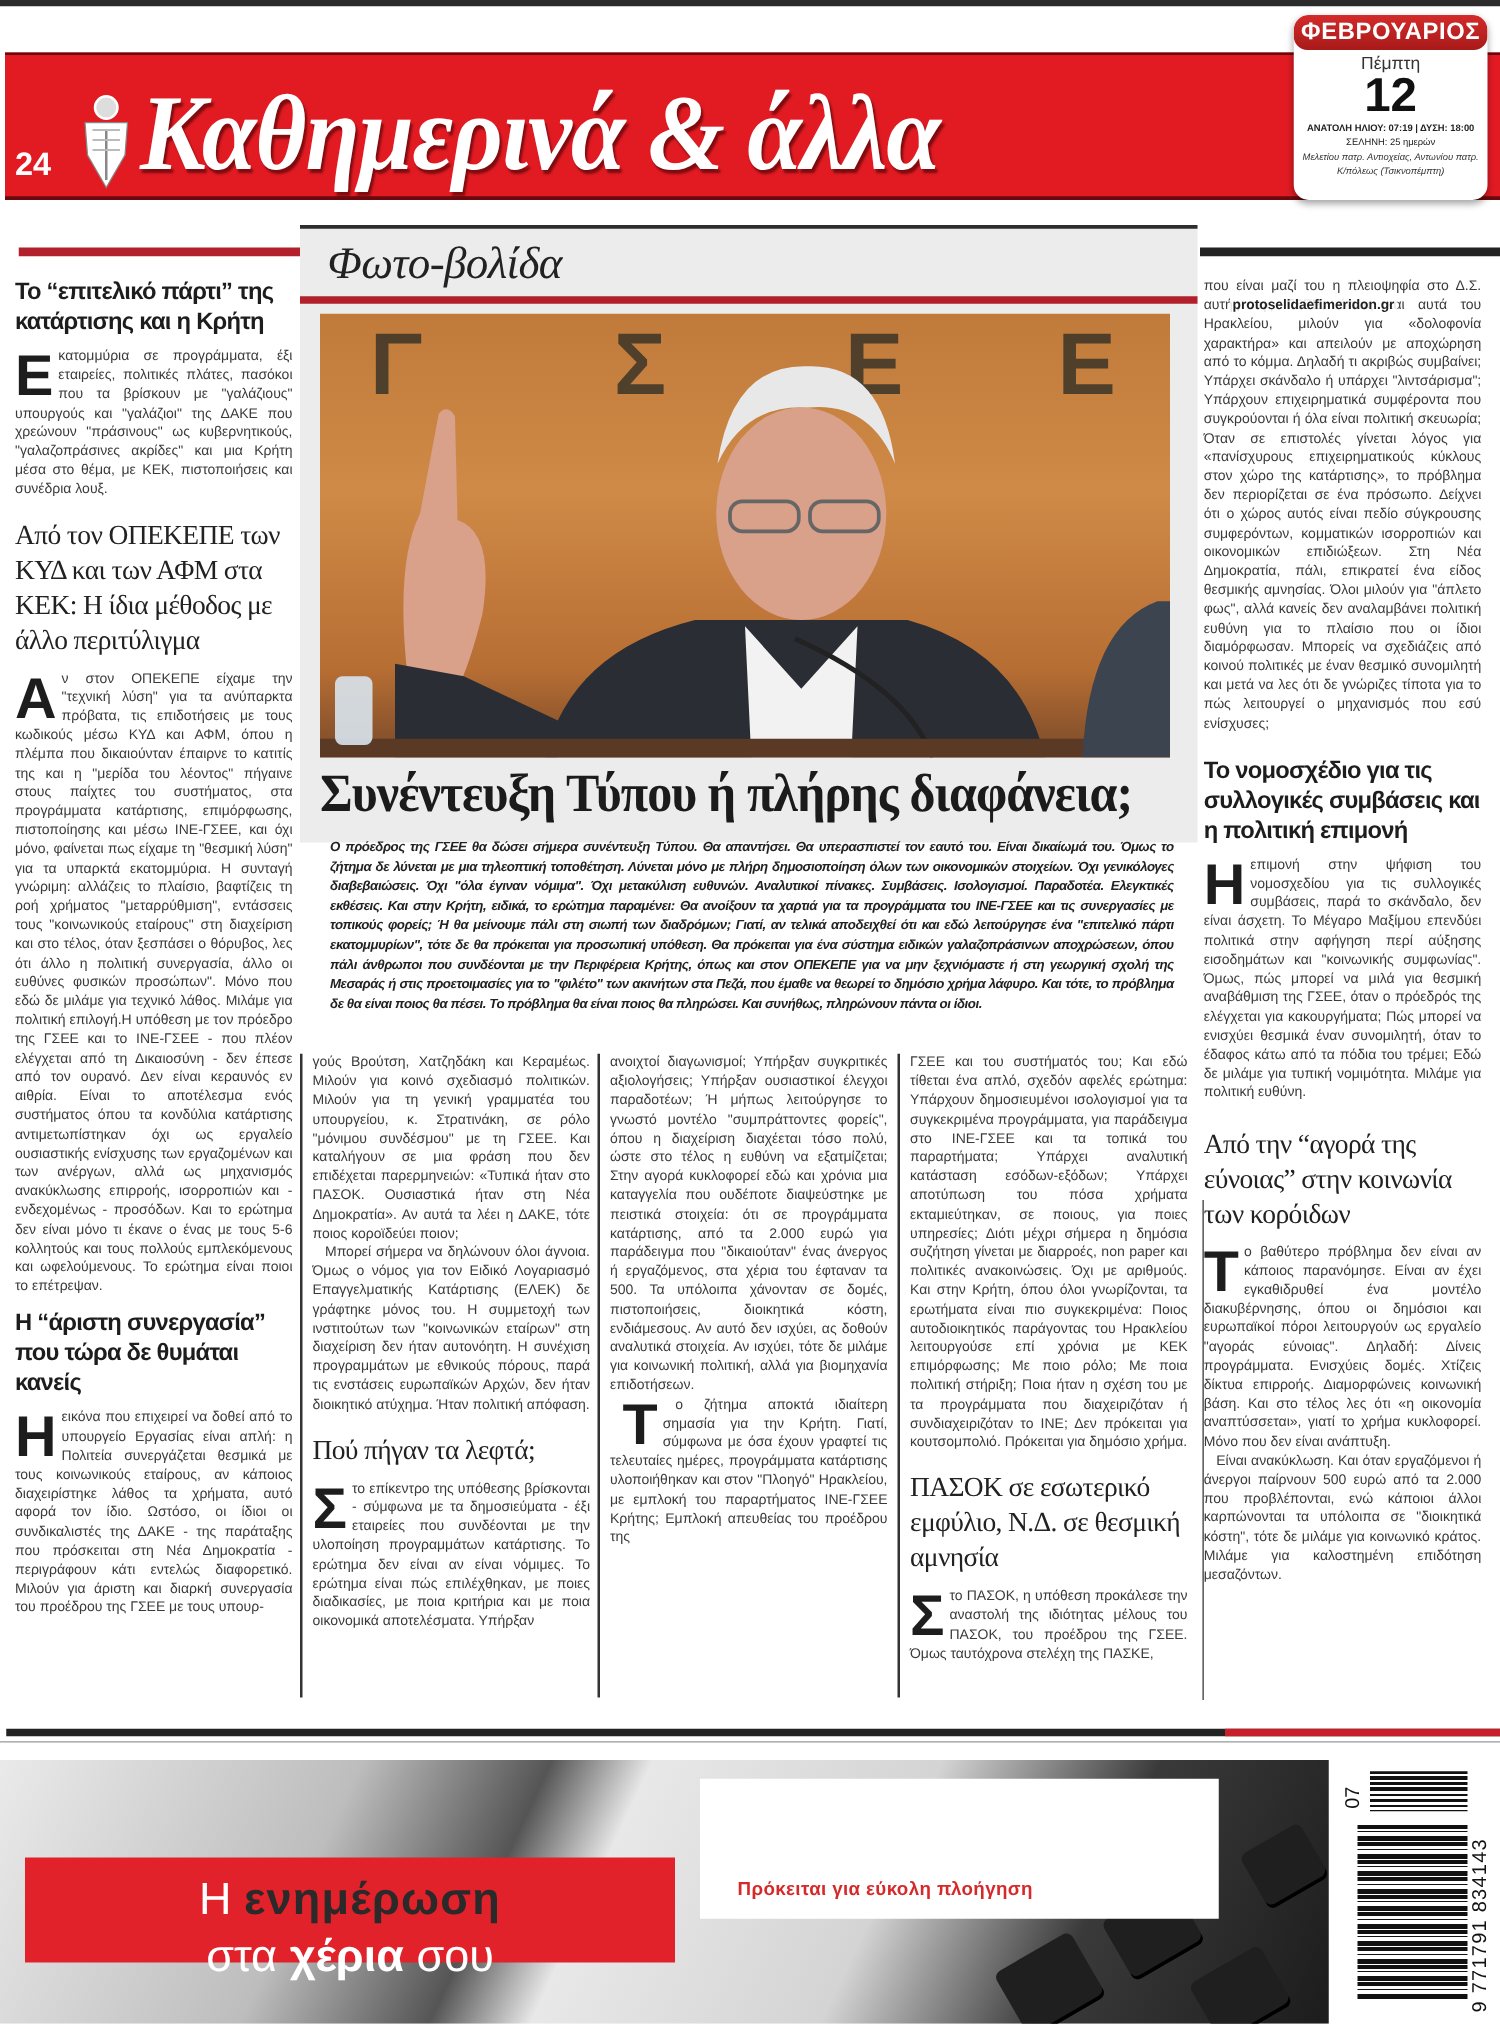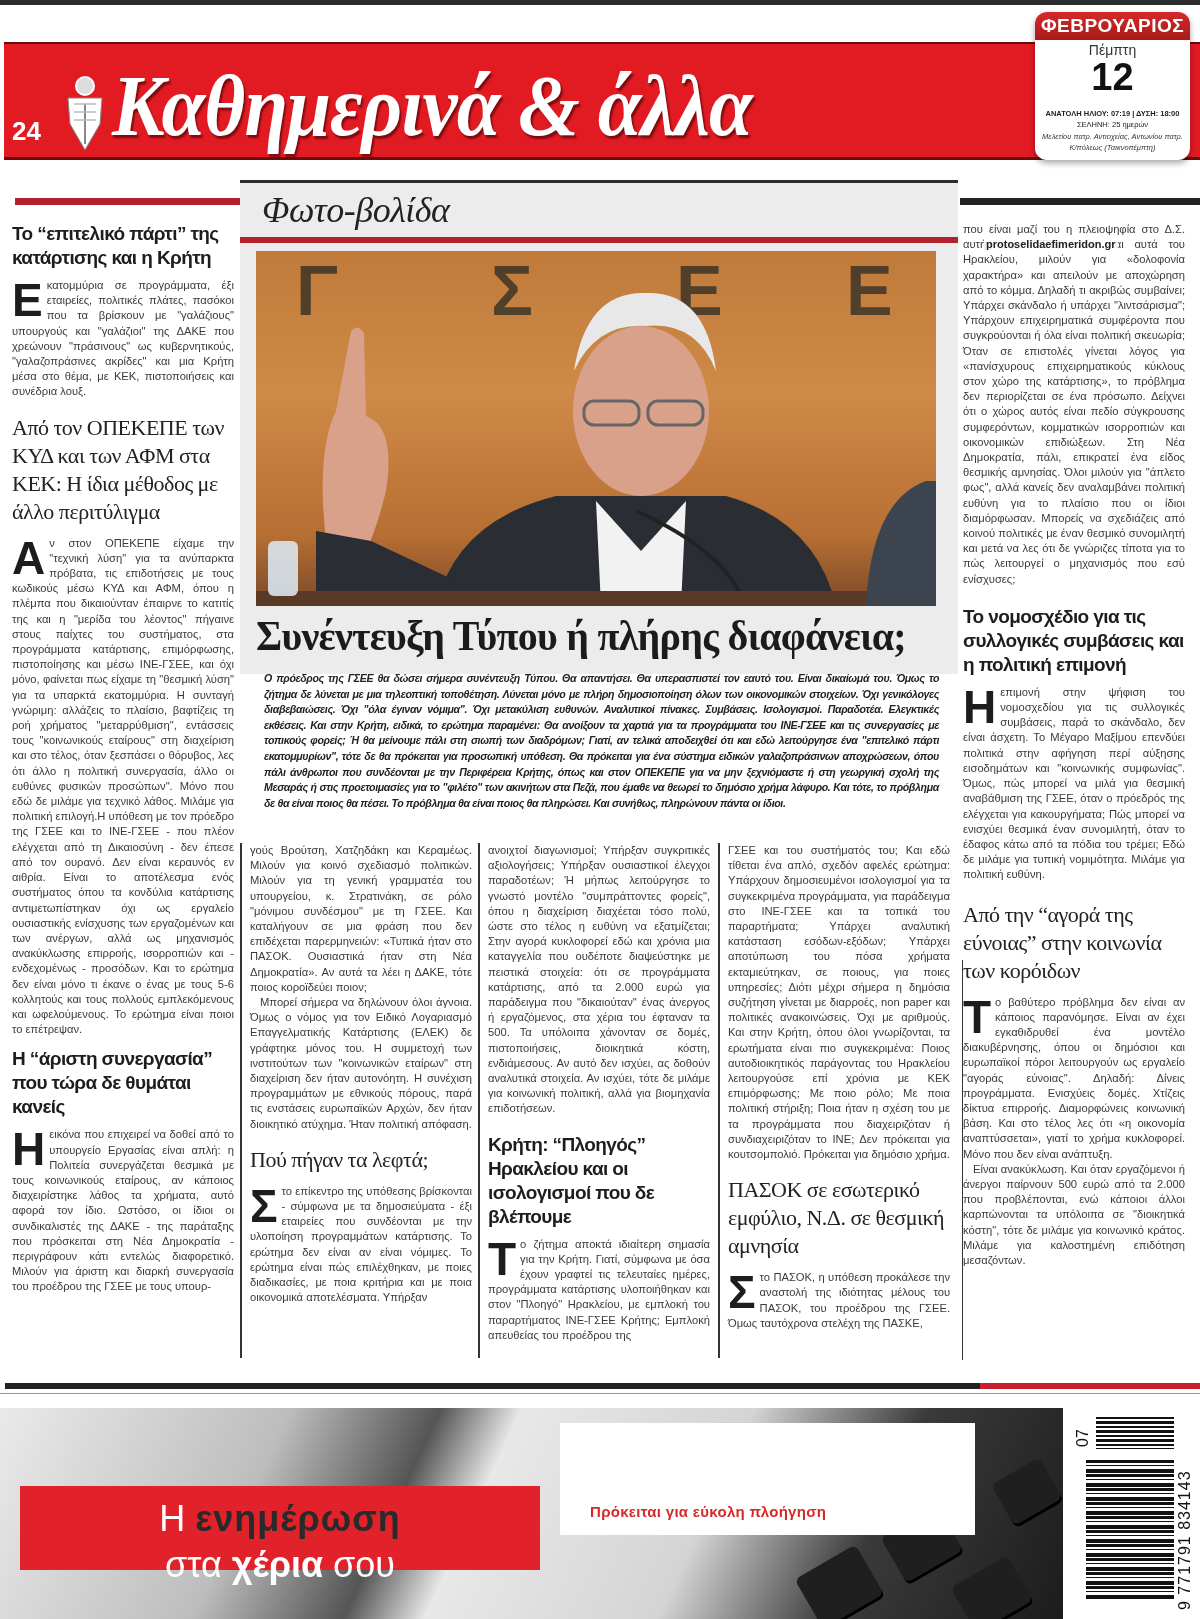--- a/index.html
+++ b/index.html
@@ -14,24 +14,24 @@
   .page-num { position: absolute; left: 8px; top: 72px; font: bold 26px "Liberation Sans", sans-serif; color: #fff; }
   .logo-icon { position: absolute; left: 56px; top: 30px; width: 50px; height: 80px; }
   .masthead-title { position: absolute; left: 108px; top: 12px; font: italic bold 86px "Liberation Serif", serif;
     color: #fff; letter-spacing: -1px; transform: scaleX(0.92); transform-origin: left;
     text-shadow: 2px 3px 2px rgba(60,0,0,0.6); white-space: nowrap; }
 
   
   .calendar { position: absolute; left: 1035px; top: 12px; width: 155px; height: 148px; background: #fff;
     border-radius: 12px; box-shadow: 0 3px 6px rgba(0,0,0,0.35); overflow: hidden; text-align: center; }
   .cal-month { background: linear-gradient(#d42a2a,#a81a1a); color: #fff; font: bold 19px "Liberation Sans", sans-serif;
-    padding: 3px 0; letter-spacing: 0.5px; }
+    padding: 3px 0; letter-spacing: 0.5px; border-radius: 11px; }
   .cal-day { font: 14px "Liberation Sans", sans-serif; color: #333; margin-top: 2px; }
   .cal-date { font: bold 38px "Liberation Sans", sans-serif; color: #111; line-height: 38px; }
-  .cal-sun { font: bold 7.5px "Liberation Sans", sans-serif; color: #222; margin-top: 13px; }
+  .cal-sun { font: bold 7.5px "Liberation Sans", sans-serif; color: #222; margin-top: 2px; }
   .cal-moon { font: 7.5px "Liberation Sans", sans-serif; color: #222; margin-top: 2px; }
   .cal-saints { font: italic 7.5px "Liberation Sans", sans-serif; color: #333; margin: 2px 6px 0; line-height: 11px; }
 
   
   .col { position: absolute; font-size: 11.2px; line-height: 15.2px; color: #3a3a3a; text-align: justify; }
   .col p { margin-bottom: 0; }
   .col p + p { text-indent: 10px; }
   .dropcap { float: left; font: bold 46px/40px "Liberation Sans", sans-serif; color: #1d1d1d; margin: 2px 4px 0 0; }
   .h-bold { font: bold 19px/24px "Liberation Sans", sans-serif; color: #1d1d1d; letter-spacing: -0.6px; text-align: left; margin: 10px 0 8px; }
   .h-serif { font: 22px/28px "Liberation Serif", serif; color: #222; letter-spacing: -0.5px; text-align: left; margin: 14px 0 10px; }
@@ -157,21 +157,20 @@
 <div class="col col-c1">
   <p>γούς Βρούτση, Χατζηδάκη και Κεραμέως. Μιλούν για κοινό σχεδιασμό πολιτικών. Μιλούν για τη γενική γραμματέα του υπουργείου, κ. Στρατινάκη, σε ρόλο "μόνιμου συνδέσμου" με τη ΓΣΕΕ. Και καταλήγουν σε μια φράση που δεν επιδέχεται παρερμηνειών: «Τυπικά ήταν στο ΠΑΣΟΚ. Ουσιαστικά ήταν στη Νέα Δημοκρατία». Αν αυτά τα λέει η ΔΑΚΕ, τότε ποιος κοροϊδεύει ποιον;</p>
   <p>Μπορεί σήμερα να δηλώνουν όλοι άγνοια. Όμως ο νόμος για τον Ειδικό Λογαριασμό Επαγγελματικής Κατάρτισης (ΕΛΕΚ) δε γράφτηκε μόνος του. Η συμμετοχή των ινστιτούτων των "κοινωνικών εταίρων" στη διαχείριση δεν ήταν αυτονόητη. Η συνέχιση προγραμμάτων με εθνικούς πόρους, παρά τις ενστάσεις ευρωπαϊκών Αρχών, δεν ήταν διοικητικό ατύχημα. Ήταν πολιτική απόφαση.</p>
   <h2 class="h-serif">Πού πήγαν τα λεφτά;</h2>
   <p><span class="dropcap">Σ</span><span>το επίκεντρο της υπόθεσης βρίσκονται - σύμφωνα με τα δημοσιεύματα - έξι εταιρείες που συνδέονται με την υλοποίηση προγραμμάτων κατάρτισης. Το ερώτημα δεν είναι αν είναι νόμιμες. Το ερώτημα είναι πώς επιλέχθηκαν, με ποιες διαδικασίες, με ποια κριτήρια και με ποια οικονομικά αποτελέσματα. Υπήρξαν</span></p>
 </div>
 
 <div class="vline" style="left:478px;top:843px;height:515px"></div>
 <div class="col col-c2">
   <p>ανοιχτοί διαγωνισμοί; Υπήρξαν συγκριτικές αξιολογήσεις; Υπήρξαν ουσιαστικοί έλεγχοι παραδοτέων; Ή μήπως λειτούργησε το γνωστό μοντέλο "συμπράττοντες φορείς", όπου η διαχείριση διαχέεται τόσο πολύ, ώστε στο τέλος η ευθύνη να εξατμίζεται; Στην αγορά κυκλοφορεί εδώ και χρόνια μια καταγγελία που ουδέποτε διαψεύστηκε με πειστικά στοιχεία: ότι σε προγράμματα κατάρτισης, από τα 2.000 ευρώ για παράδειγμα που "δικαιούταν" ένας άνεργος ή εργαζόμενος, στα χέρια του έφταναν τα 500. Τα υπόλοιπα χάνονταν σε δομές, πιστοποιήσεις, διοικητικά κόστη, ενδιάμεσους. Αν αυτό δεν ισχύει, ας δοθούν αναλυτικά στοιχεία. Αν ισχύει, τότε δε μιλάμε για κοινωνική πολιτική, αλλά για βιομηχανία επιδοτήσεων.</p>
-  <h2 class="h-bold" style="margin-top:16px">Κρήτη: “Πλοηγός” Ηρακλείου και οι ισολογισμοί που δε βλέπουμε</h2>
   <p><span class="dropcap">Τ</span><span>ο ζήτημα αποκτά ιδιαίτερη σημασία για την Κρήτη. Γιατί, σύμφωνα με όσα έχουν γραφτεί τις τελευταίες ημέρες, προγράμματα κατάρτισης υλοποιήθηκαν και στον "Πλοηγό" Ηρακλείου, με εμπλοκή του παραρτήματος ΙΝΕ-ΓΣΕΕ Κρήτης; Εμπλοκή απευθείας του προέδρου της</span></p>
 </div>
 
 <div class="vline" style="left:718px;top:843px;height:515px"></div>
 <div class="col col-c3">
   <p>ΓΣΕΕ και του συστήματός του; Και εδώ τίθεται ένα απλό, σχεδόν αφελές ερώτημα: Υπάρχουν δημοσιευμένοι ισολογισμοί για τα συγκεκριμένα προγράμματα, για παράδειγμα στο ΙΝΕ-ΓΣΕΕ και τα τοπικά του παραρτήματα; Υπάρχει αναλυτική κατάσταση εσόδων-εξόδων; Υπάρχει αποτύπωση του πόσα χρήματα εκταμιεύτηκαν, σε ποιους, για ποιες υπηρεσίες; Διότι μέχρι σήμερα η δημόσια συζήτηση γίνεται με διαρροές, non paper και πολιτικές ανακοινώσεις. Όχι με αριθμούς. Και στην Κρήτη, όπου όλοι γνωρίζονται, τα ερωτήματα είναι πιο συγκεκριμένα: Ποιος αυτοδιοικητικός παράγοντας του Ηρακλείου λειτουργούσε επί χρόνια με ΚΕΚ επιμόρφωσης; Με ποιο ρόλο; Με ποια πολιτική στήριξη; Ποια ήταν η σχέση του με τα προγράμματα που διαχειριζόταν ή συνδιαχειριζόταν το ΙΝΕ; Δεν πρόκειται για κουτσομπολιό. Πρόκειται για δημόσιο χρήμα.</p>
   <h2 class="h-serif">ΠΑΣΟΚ σε εσωτερικό εμφύλιο, Ν.Δ. σε θεσμική αμνησία</h2>
   <p><span class="dropcap">Σ</span><span>το ΠΑΣΟΚ, η υπόθεση προκάλεσε την αναστολή της ιδιότητας μέλους του ΠΑΣΟΚ, του προέδρου της ΓΣΕΕ. Όμως ταυτόχρονα στελέχη της ΠΑΣΚΕ,</span></p>
 </div>
 

